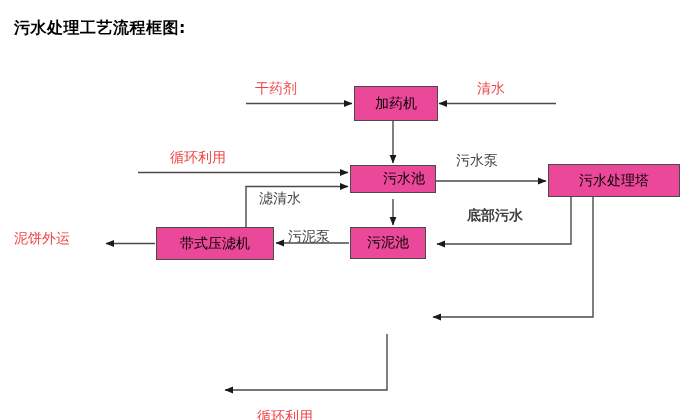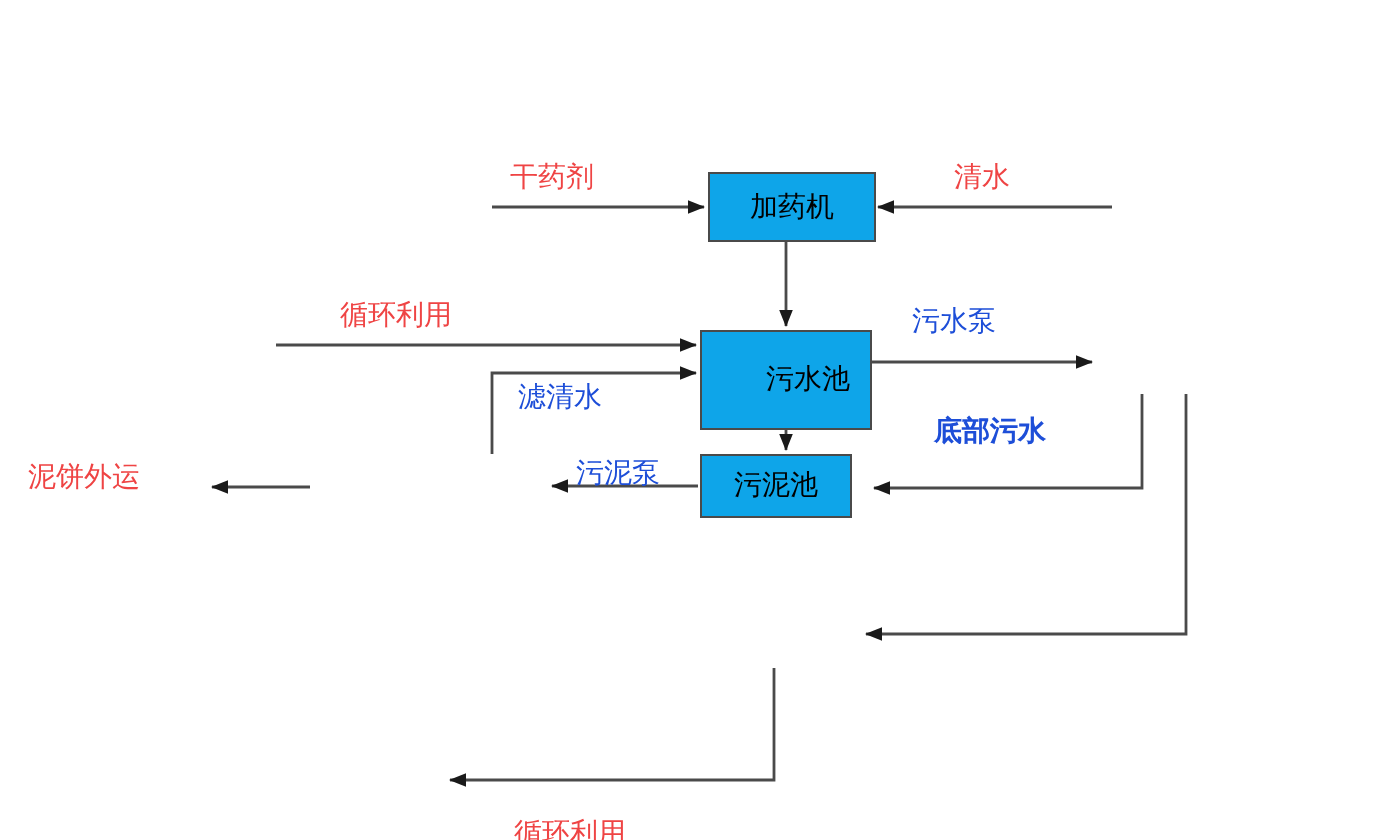--- a/index.html
+++ b/index.html
@@ -33,50 +33,51 @@
     position: absolute;
     left: 0;
     top: 0;
     width: 700px;
     height: 420px;
   }
   .node {
     position: absolute;
     box-sizing: border-box;
     border: 1px solid #4a4a4a;
-    background: #0ea5e9;
+    background: #ec4899;
     color: #000000;
     display: flex;
     align-items: center;
     justify-content: center;
     font-size: 14px;
     white-space: nowrap;
     z-index: 3;
   }
   .edge-label {
     position: absolute;
     font-size: 14px;
-    color: #1d4ed8;
+    color: #404040;
     white-space: nowrap;
     background: transparent;
     z-index: 4;
   }
   .io-label {
     position: absolute;
     font-size: 14px;
     color: #ef4444;
     white-space: nowrap;
     z-index: 4;
   }
 </style>
 </head>
 <body>
 
 <div id="stage">
 
+  <div id="title">污水处理工艺流程框图:</div>
 
   <svg id="wires" viewBox="0 0 700 420">
     <defs>
       <marker id="ah" markerWidth="9" markerHeight="9" refX="8" refY="4" orient="auto" markerUnits="userSpaceOnUse">
         <path d="M0,0.6 L8.5,4 L0,7.4 z" fill="#1a1a1a"></path>
       </marker>
     </defs>
     <g stroke="#4a4a4a" stroke-width="1.4" fill="none">
 
       <path d="M246,103.5 L352,103.5" marker-end="url(#ah)"></path>
@@ -102,25 +103,31 @@
       <path d="M155,243.5 L106,243.5" marker-end="url(#ah)"></path>
 
       <path d="M387,334 L387,390 L225,390" marker-end="url(#ah)"></path>
     </g>
   </svg>
 
   <div class="node" style="left:354px; top:86px; width:84px; height:35px;">
     <span>加药机</span>
   </div>
 
-  <div class="node" style="left:350px; top:165px; width:86px; height:50px;padding-left:22px;">
+  <div class="node" style="left:350px; top:165px; width:86px; height:28px;padding-left:22px;">
     <span>污水池</span>
   </div>
 
+  <div class="node" style="left:548px; top:164px; width:132px; height:33px;">
+    <span>污水处理塔</span>
+  </div>
 
+  <div class="node" style="left:156px; top:227px; width:118px; height:33px;">
+    <span>带式压滤机</span>
+  </div>
 
   <div class="node" style="left:350px; top:227px; width:76px; height:32px;">
     <span>污泥池</span>
   </div>
 
 
   <div class="io-label" style="left:255px; top:80px;">干药剂</div>
 
   <div class="io-label" style="left:477px; top:80px;">清水</div>
 

